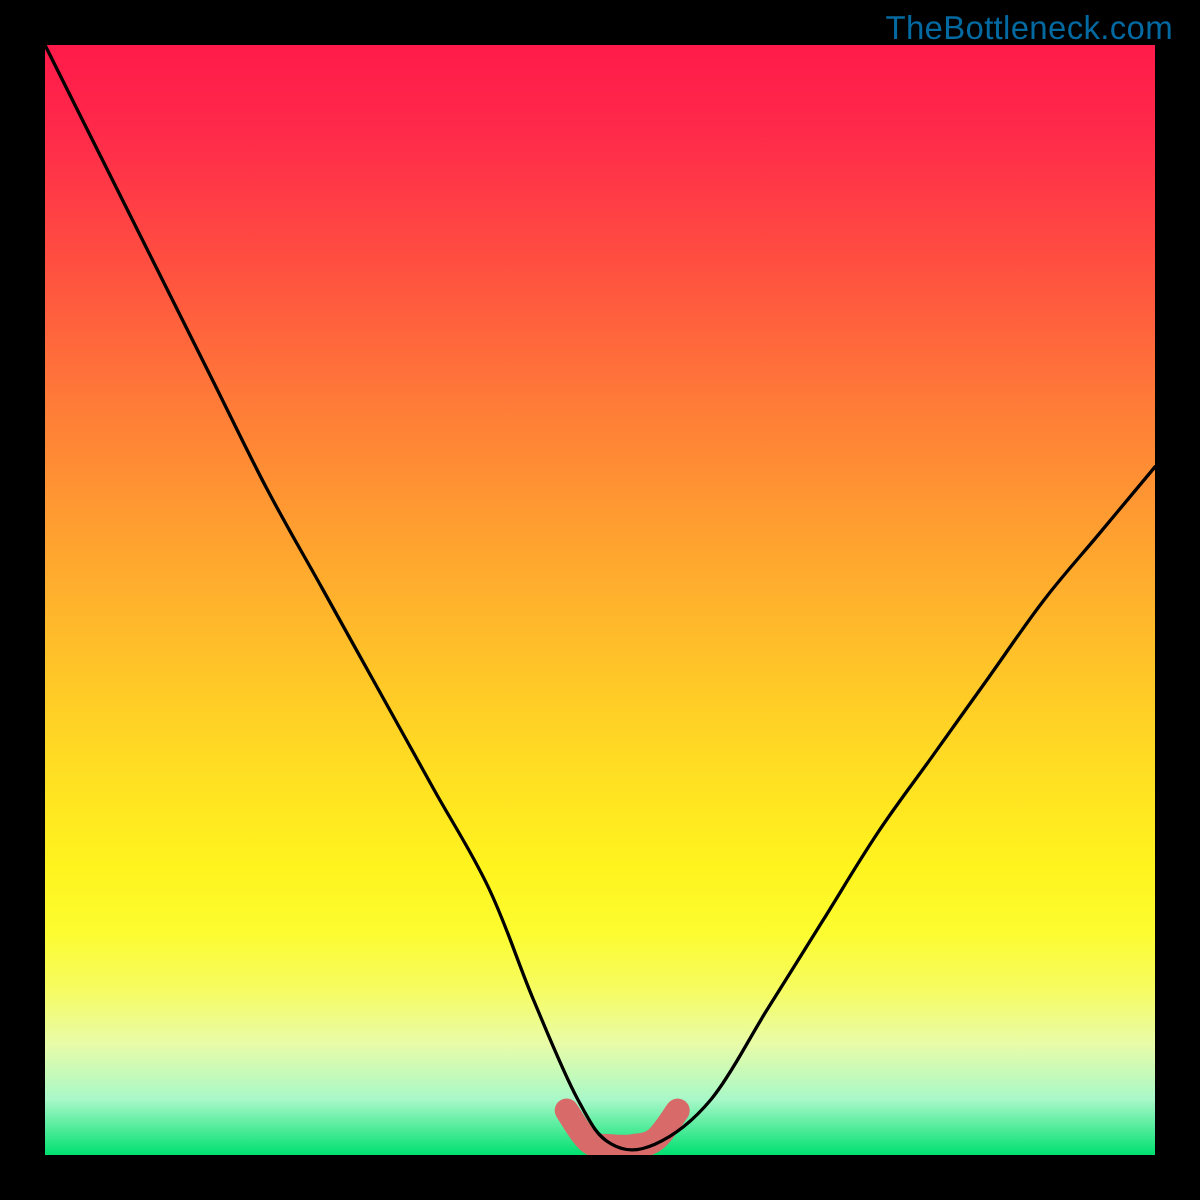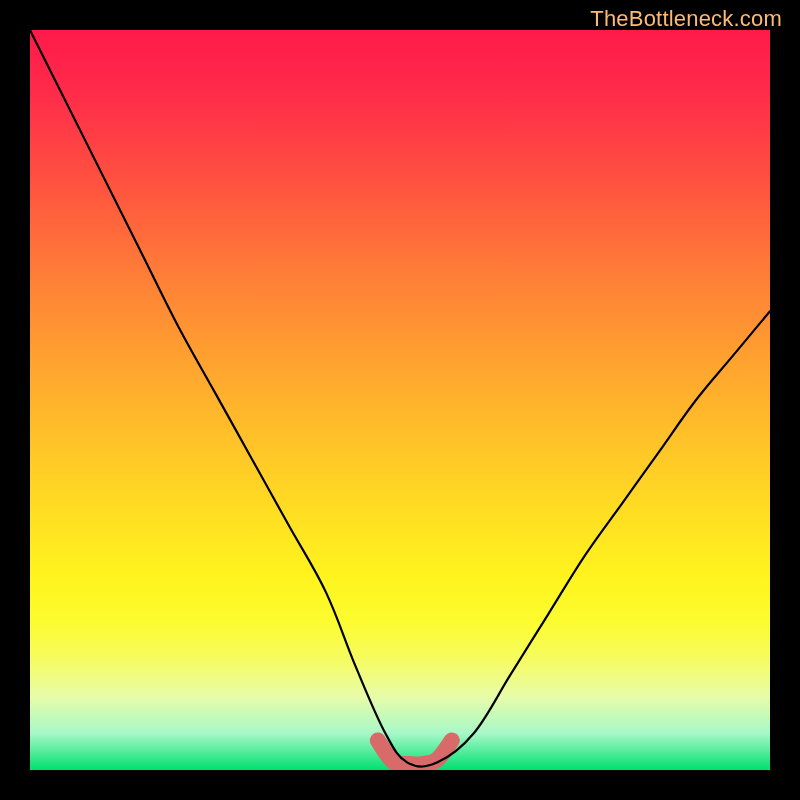--- a/index.html
+++ b/index.html
@@ -44,21 +44,21 @@
       #f6fc60 85%,
       #e8fca8 90%,
       #a8f8c8 95%,
       #00e070 100%
     );
   }
   .watermark {
     position: absolute;
     top: 6px;
     right: 18px;
-    color: #fdba74;
+    color: #0369a1;
     font-size: 22px;
     letter-spacing: 0.2px;
     user-select: none;
   }
   svg.curves {
     position: absolute;
     inset: 0;
     width: 100%;
     height: 100%;
   }

